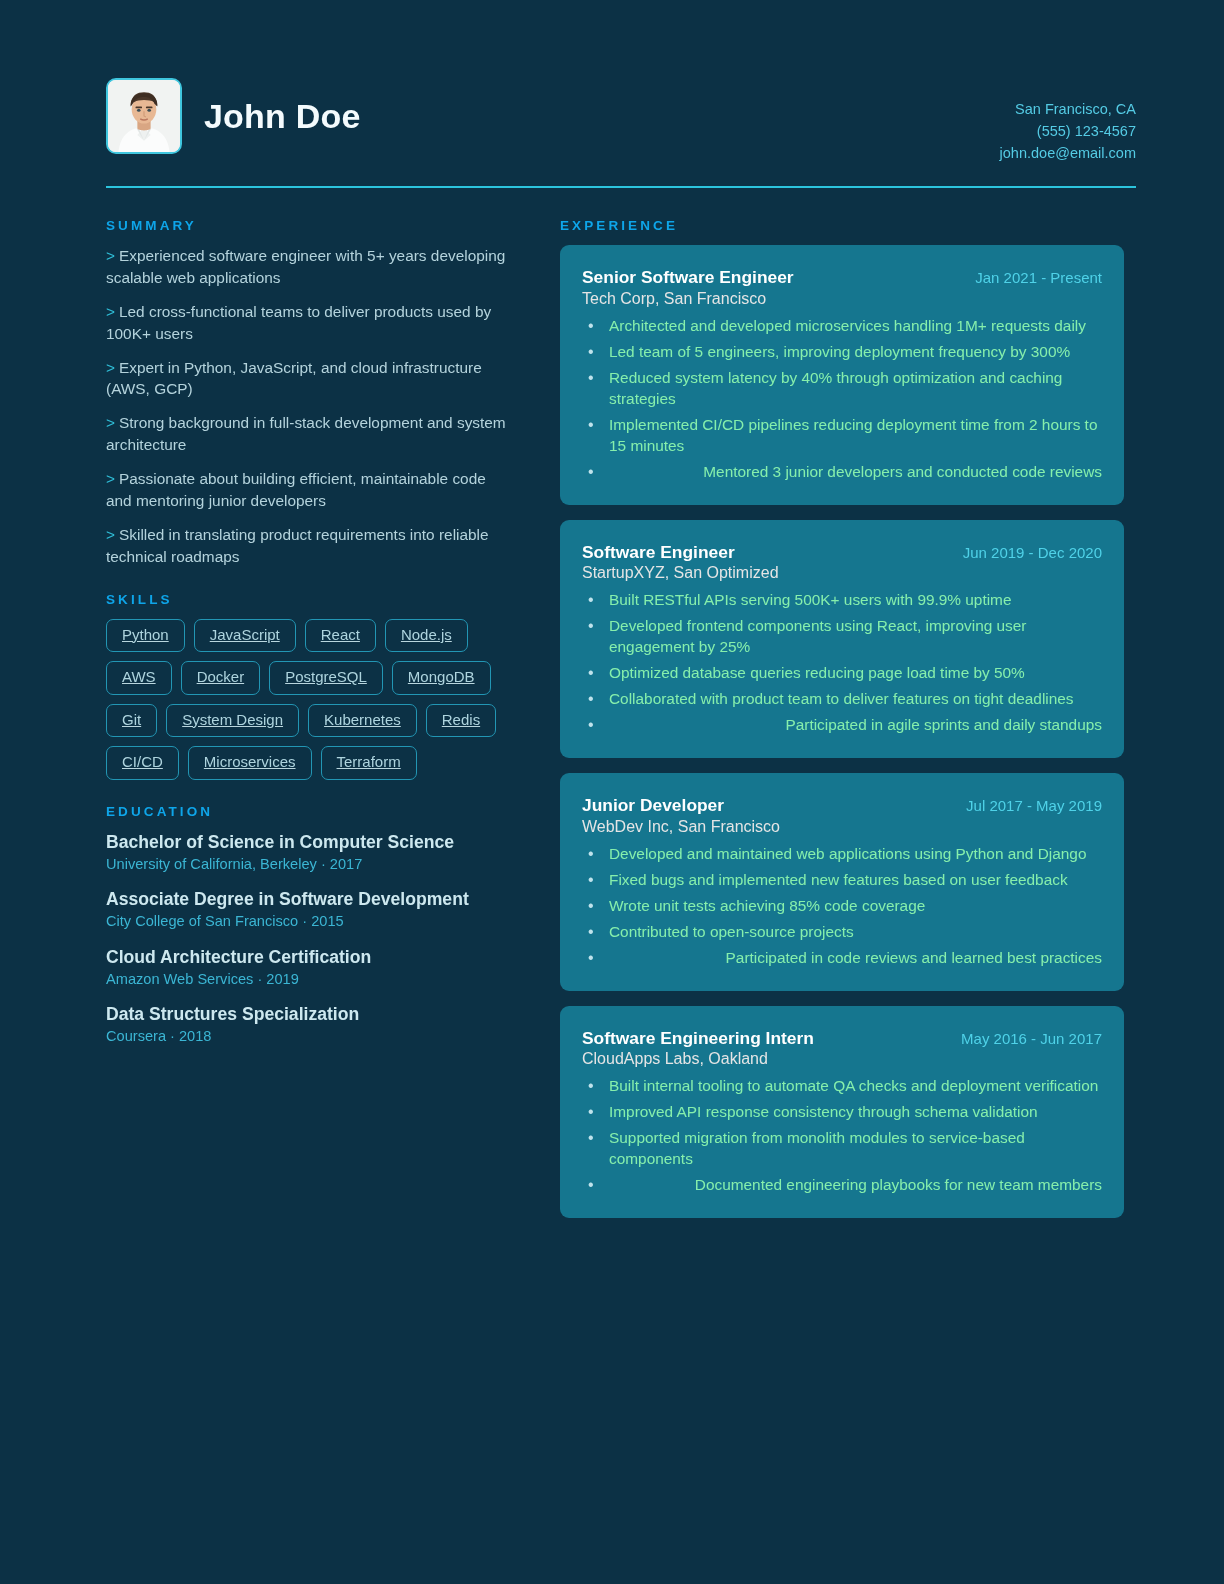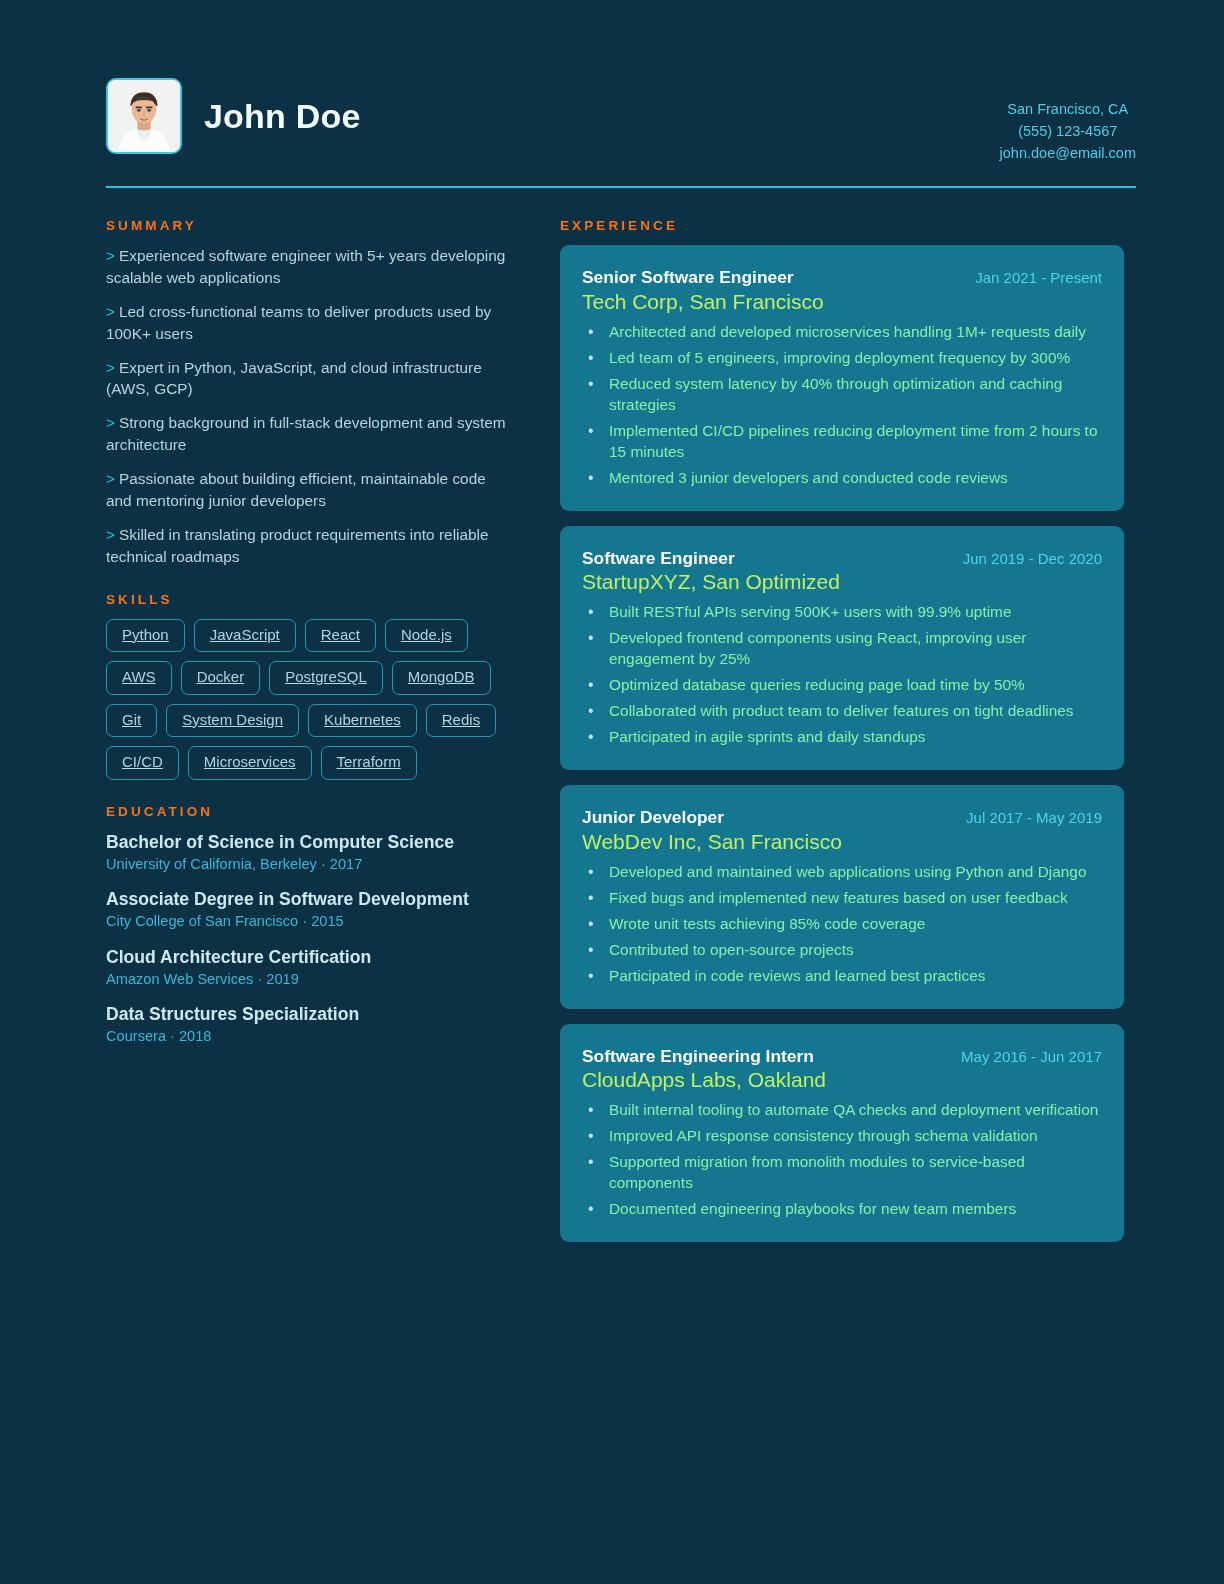--- a/index.html
+++ b/index.html
@@ -52,21 +52,21 @@
 
   .name {
     font-size: 34px;
     font-weight: bold;
     color: #f4fbfd;
     letter-spacing: 0.2px;
     line-height: 1;
   }
 
   .contact {
-    text-align: center;
+    text-align: right;
     font-size: 14.5px;
     line-height: 1.52;
     color: #54cbe4;
     padding-top: 20px;
     margin-left: 12px;
   }
 
   .divider {
     height: 2px;
     background: #2cc4dd;
@@ -81,21 +81,21 @@
     align-items: flex-start;
   }
 
   .col-left  { width: 408px; flex: 0 0 408px; }
   .col-right { width: 564px; flex: 0 0 564px; }
 
   .section-title {
     font-size: 13.5px;
     font-weight: bold;
     letter-spacing: 3.1px;
-    color: #f97316;
+    color: #0ea5e9;
     text-transform: uppercase;
     margin-bottom: 12px;
   }
 
   .section + .section { margin-top: 24px; }
 
   
   .summary-item {
     font-size: 15.4px;
     line-height: 1.42;
@@ -172,41 +172,41 @@
   }
 
   .job-dates {
     font-size: 15px;
     color: #4fd2e8;
     white-space: nowrap;
     flex: 0 0 auto;
   }
 
   .job-company {
-    font-size: 21px;
-    color: #bef264;
+    font-size: 16px;
+    color: #e5e5e5;
     margin-top: 2px;
     margin-bottom: 8px;
   }
 
   .job-bullets {
     list-style: none;
     padding: 0;
     margin: 0;
   }
 
   .job-bullets li {
     position: relative;
     padding-left: 27px;
     font-size: 15.4px;
     line-height: 1.36;
     color: #86efac;
     margin-bottom: 5px;
   }
-  .job-bullets li:last-child { margin-bottom: 0; }
+  .job-bullets li:last-child { margin-bottom: 0; text-align: right; }
 
   .job-bullets li::before {
     content: "•";
     position: absolute;
     left: 6px;
     top: -1px;
     color: #bfe3ec;
     font-size: 16px;
   }
 </style>

